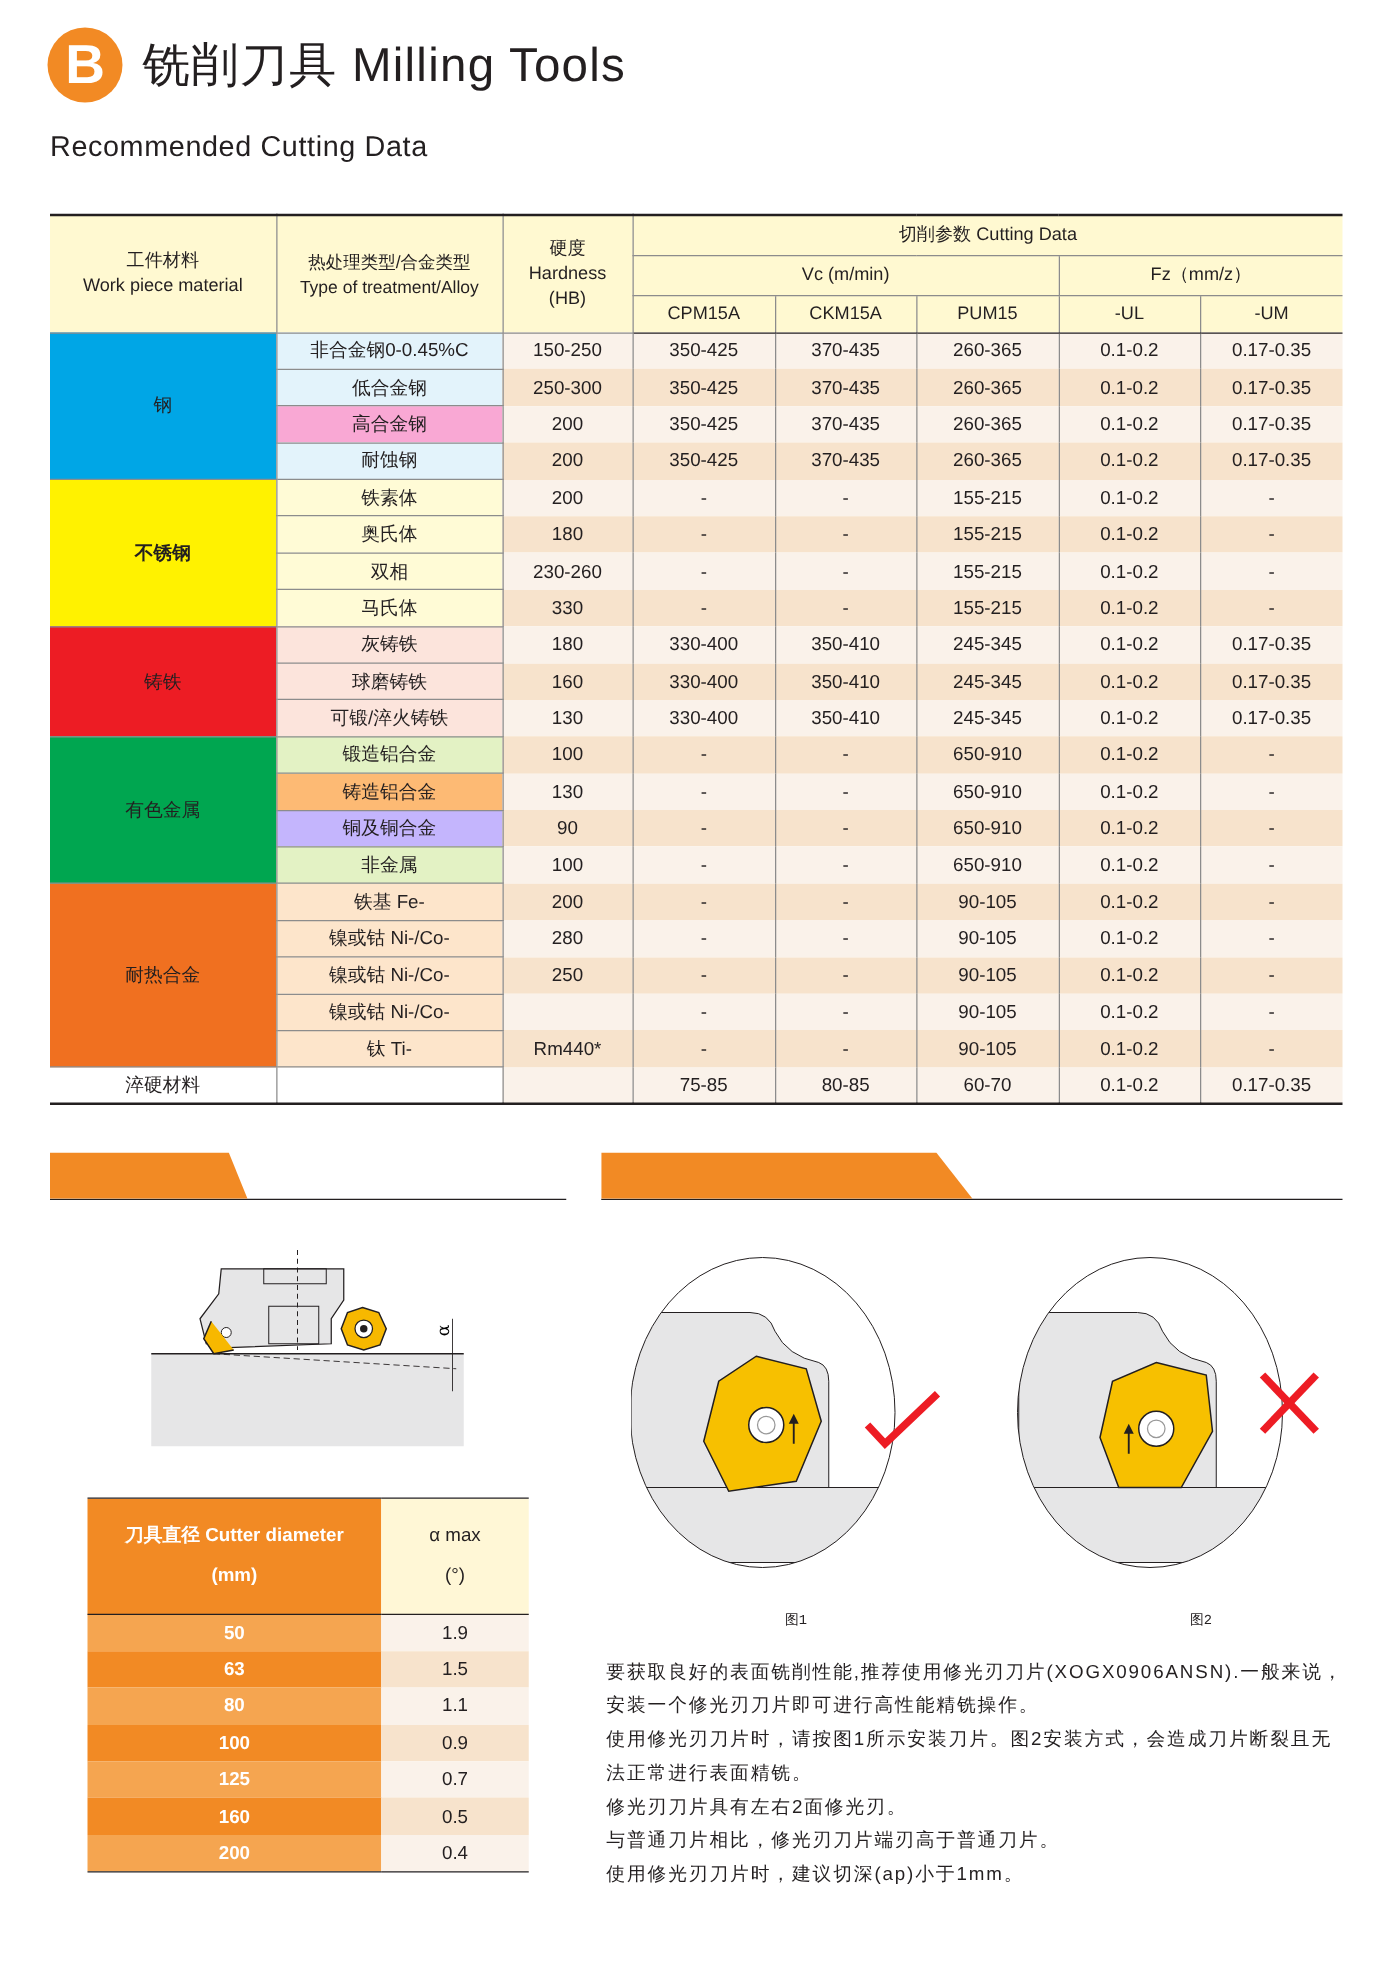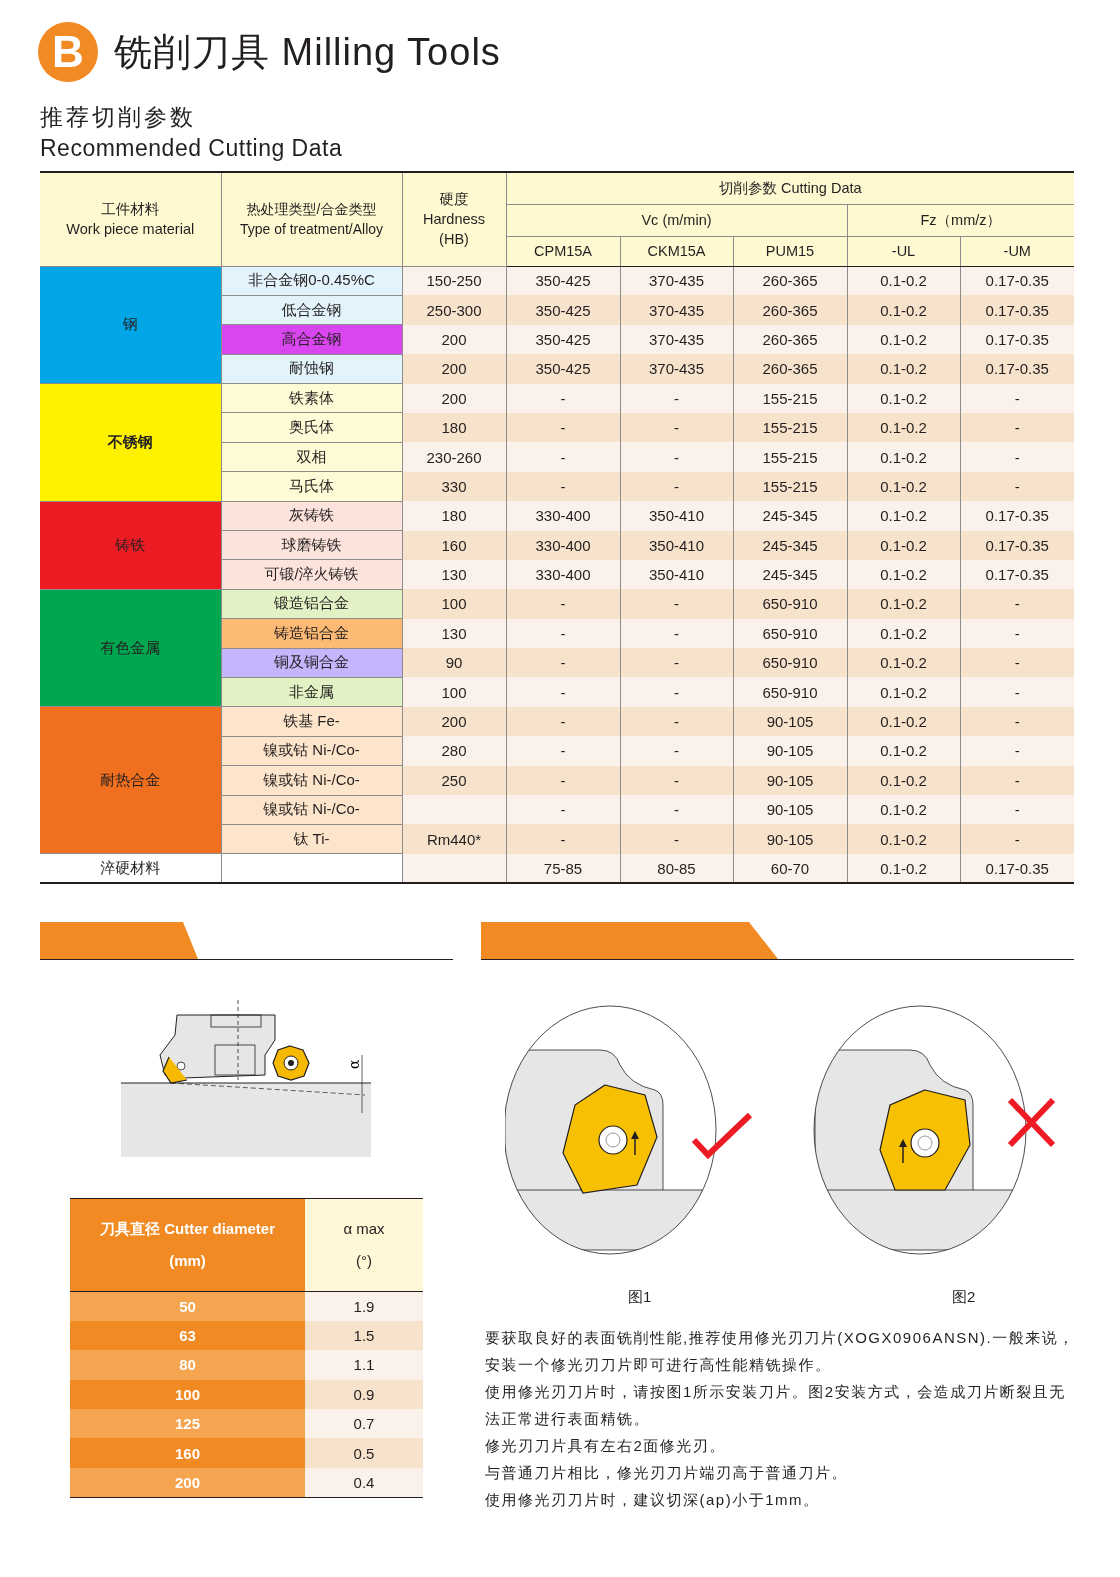--- a/index.html
+++ b/index.html
@@ -28,21 +28,21 @@
   .row-odd .val { background: #faf2ea; }
   .row-even .val { background: #f7e3cc; }
   .sub-cell { border-bottom: 1px solid #8c8c8c; }
 
   .section-bar { position: absolute; height: 38px; }
   .bar-left { left: 40px; top: 922px; width: 413px; border-bottom: 1.5px solid #231f20; }
   .bar-right { left: 481px; top: 922px; width: 593px; border-bottom: 1.5px solid #231f20; }
 
   .diagram-left { position: absolute; left: 115px; top: 995px; }
   .figures { position: absolute; left: 505px; top: 1005px; }
-  .fig-cap { position: absolute; font-size: 15px; }
+  .fig-cap { position: absolute; font-size: 11px; font-family: Liberation Mono, monospace; }
 
   table.alpha { position: absolute; left: 70px; top: 1198px; width: 353px; border-collapse: collapse; table-layout: fixed; border-top: 1.5px solid #231f20; border-bottom: 1.5px solid #231f20; }
   table.alpha th { height: 93px; font-size: 15px; line-height: 32px; border-bottom: 1.5px solid #231f20; }
   table.alpha th.dia { background: #f28a24; color: #fff; font-weight: bold; width: 235px; }
   table.alpha th.amax { background: #fff7d6; color: #231f20; font-weight: normal; }
   table.alpha td { height: 29.4px; text-align: center; font-size: 15px; }
   table.alpha td.d { color: #fff; font-weight: bold; }
   table.alpha tr.odd td.d { background: #f5a550; }
   table.alpha tr.even td.d { background: #f28a24; }
   table.alpha tr.odd td.v { background: #faf2ea; }
@@ -52,21 +52,20 @@
 </style>
 </head>
 <body>
 
 <div class="header">
   <div class="badge">B</div>
   <div class="header-title">铣削刀具  Milling Tools</div>
 </div>
 
 <div class="subtitle">
-  <div class="cn">推荐切削参数</div>
   <div class="en">Recommended Cutting Data</div>
 </div>
 
 <table class="main">
   <colgroup>
     <col style="width:181px">
       <col style="width:181px">
       <col style="width:104px">
     <col style="width:114px">
       <col style="width:113px">
@@ -117,21 +116,21 @@
       <tr class="row-even">
         <td class="sub-cell" style="background: rgb(227, 243, 251);">低合金钢</td>
         <td class="val">250-300</td>
         <td class="val">350-425</td>
         <td class="val">370-435</td>
         <td class="val">260-365</td>
         <td class="val">0.1-0.2</td>
         <td class="val">0.17-0.35</td>
       </tr>
       <tr class="row-odd">
-        <td class="sub-cell" style="background: #d946ef; margin-top: 20px;">高合金钢</td>
+        <td class="sub-cell" style="background: #f9a8d4; margin-top: 20px;">高合金钢</td>
         <td class="val">200</td>
         <td class="val">350-425</td>
         <td class="val">370-435</td>
         <td class="val">260-365</td>
         <td class="val">0.1-0.2</td>
         <td class="val">0.17-0.35</td>
       </tr>
       <tr class="row-even">
         <td class="sub-cell" style="background: rgb(227, 243, 251);">耐蚀钢</td>
         <td class="val">200</td>

